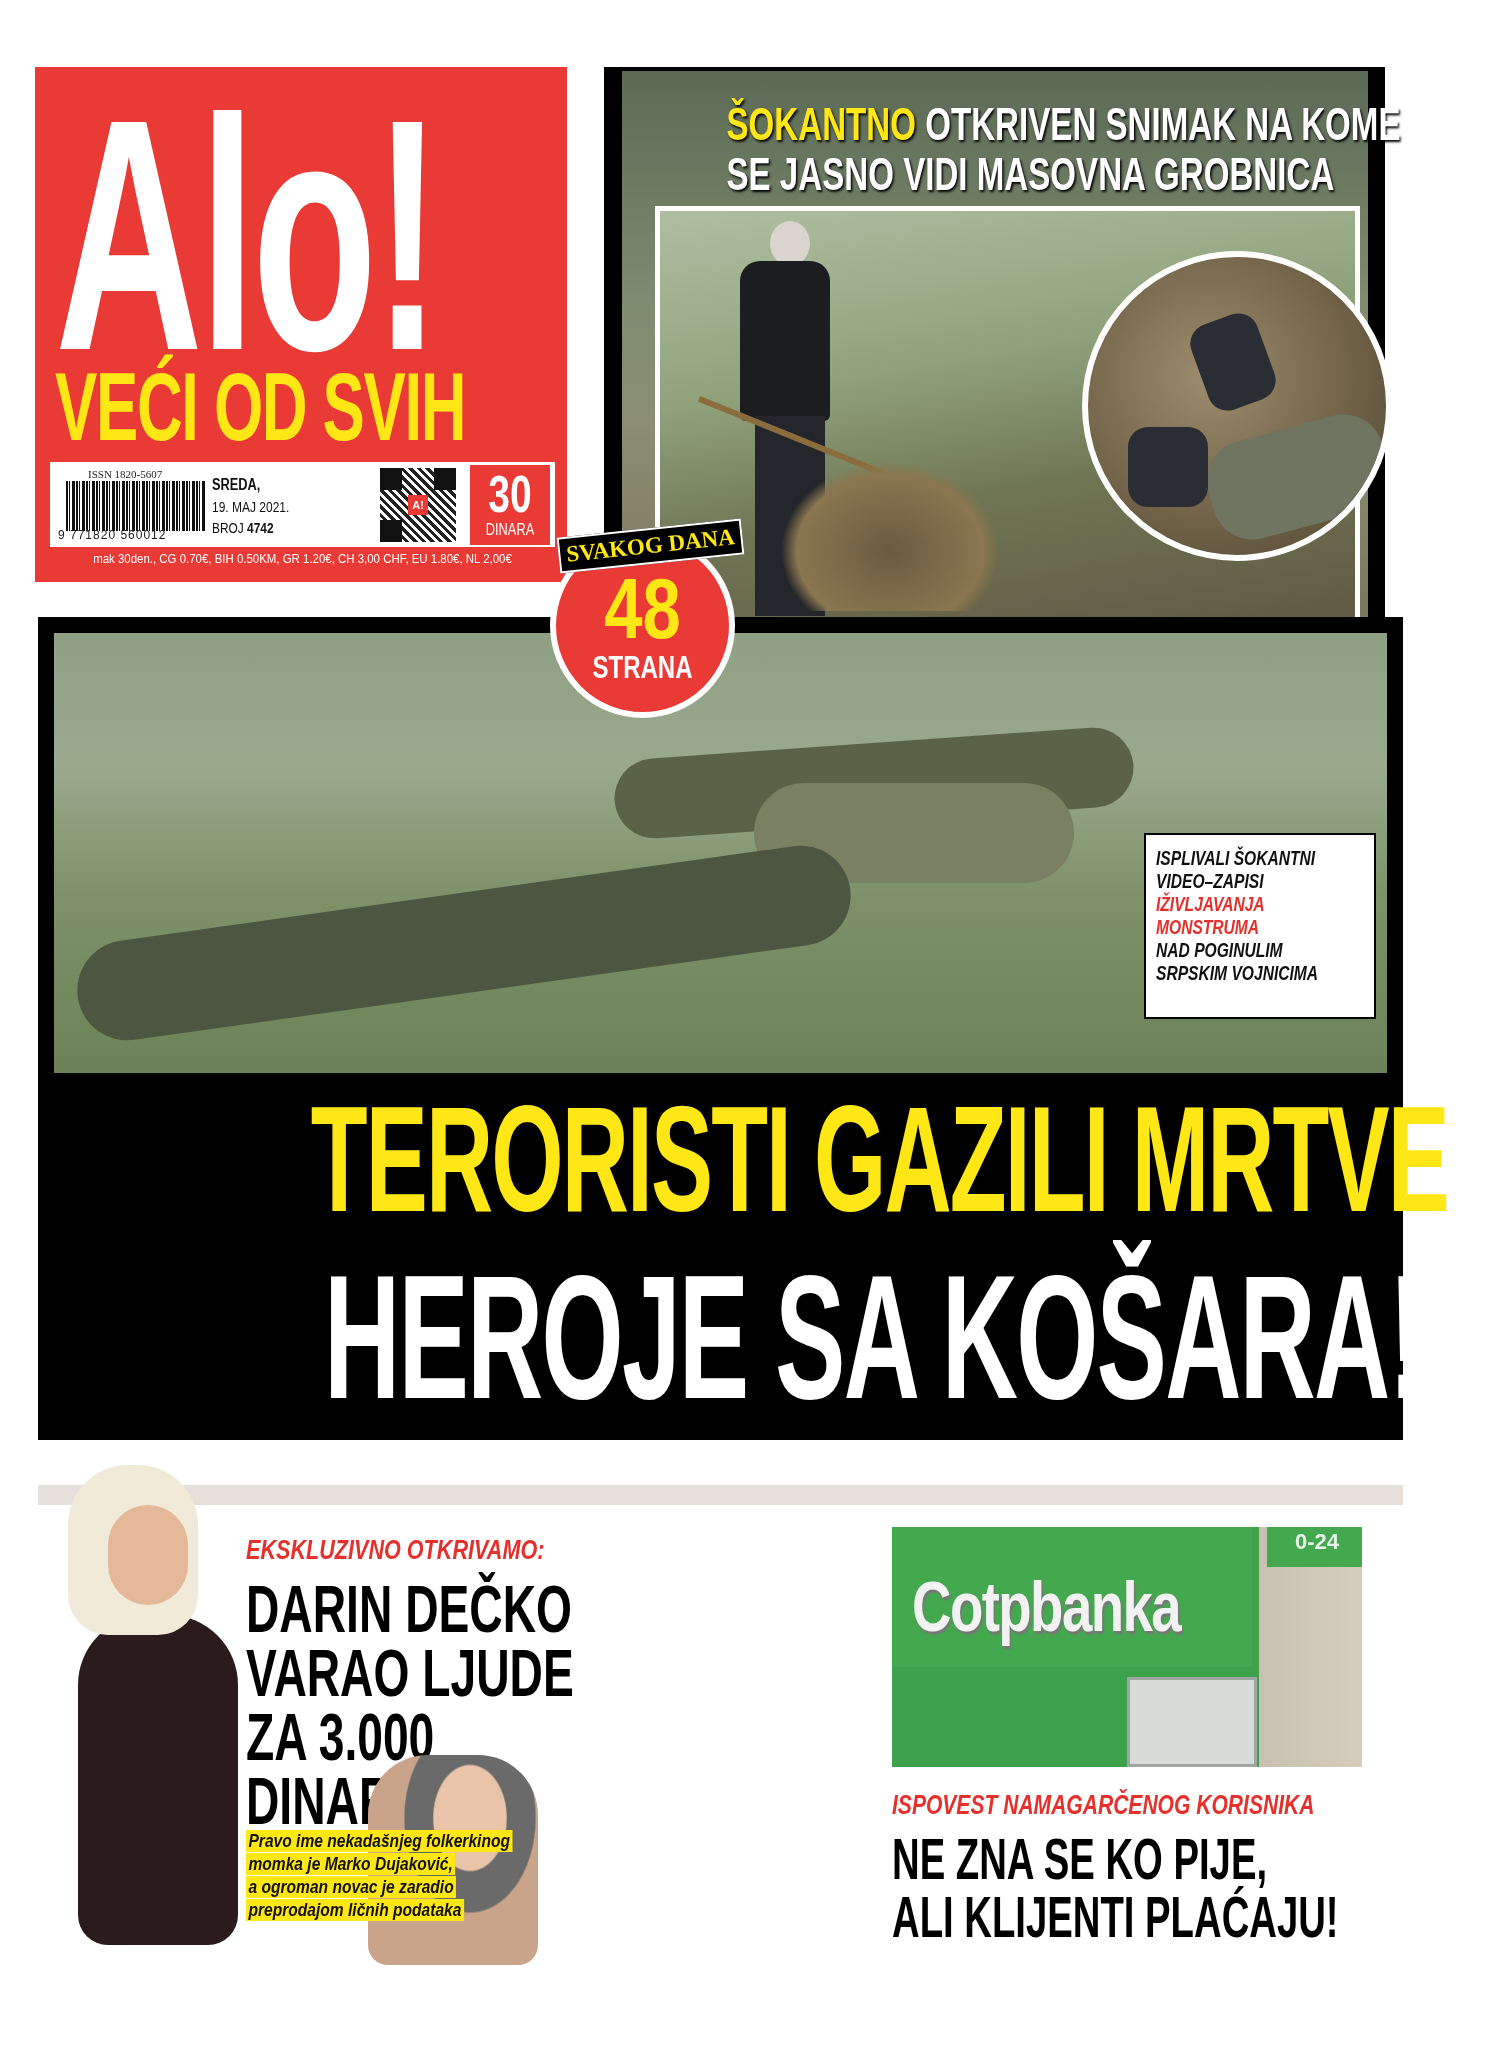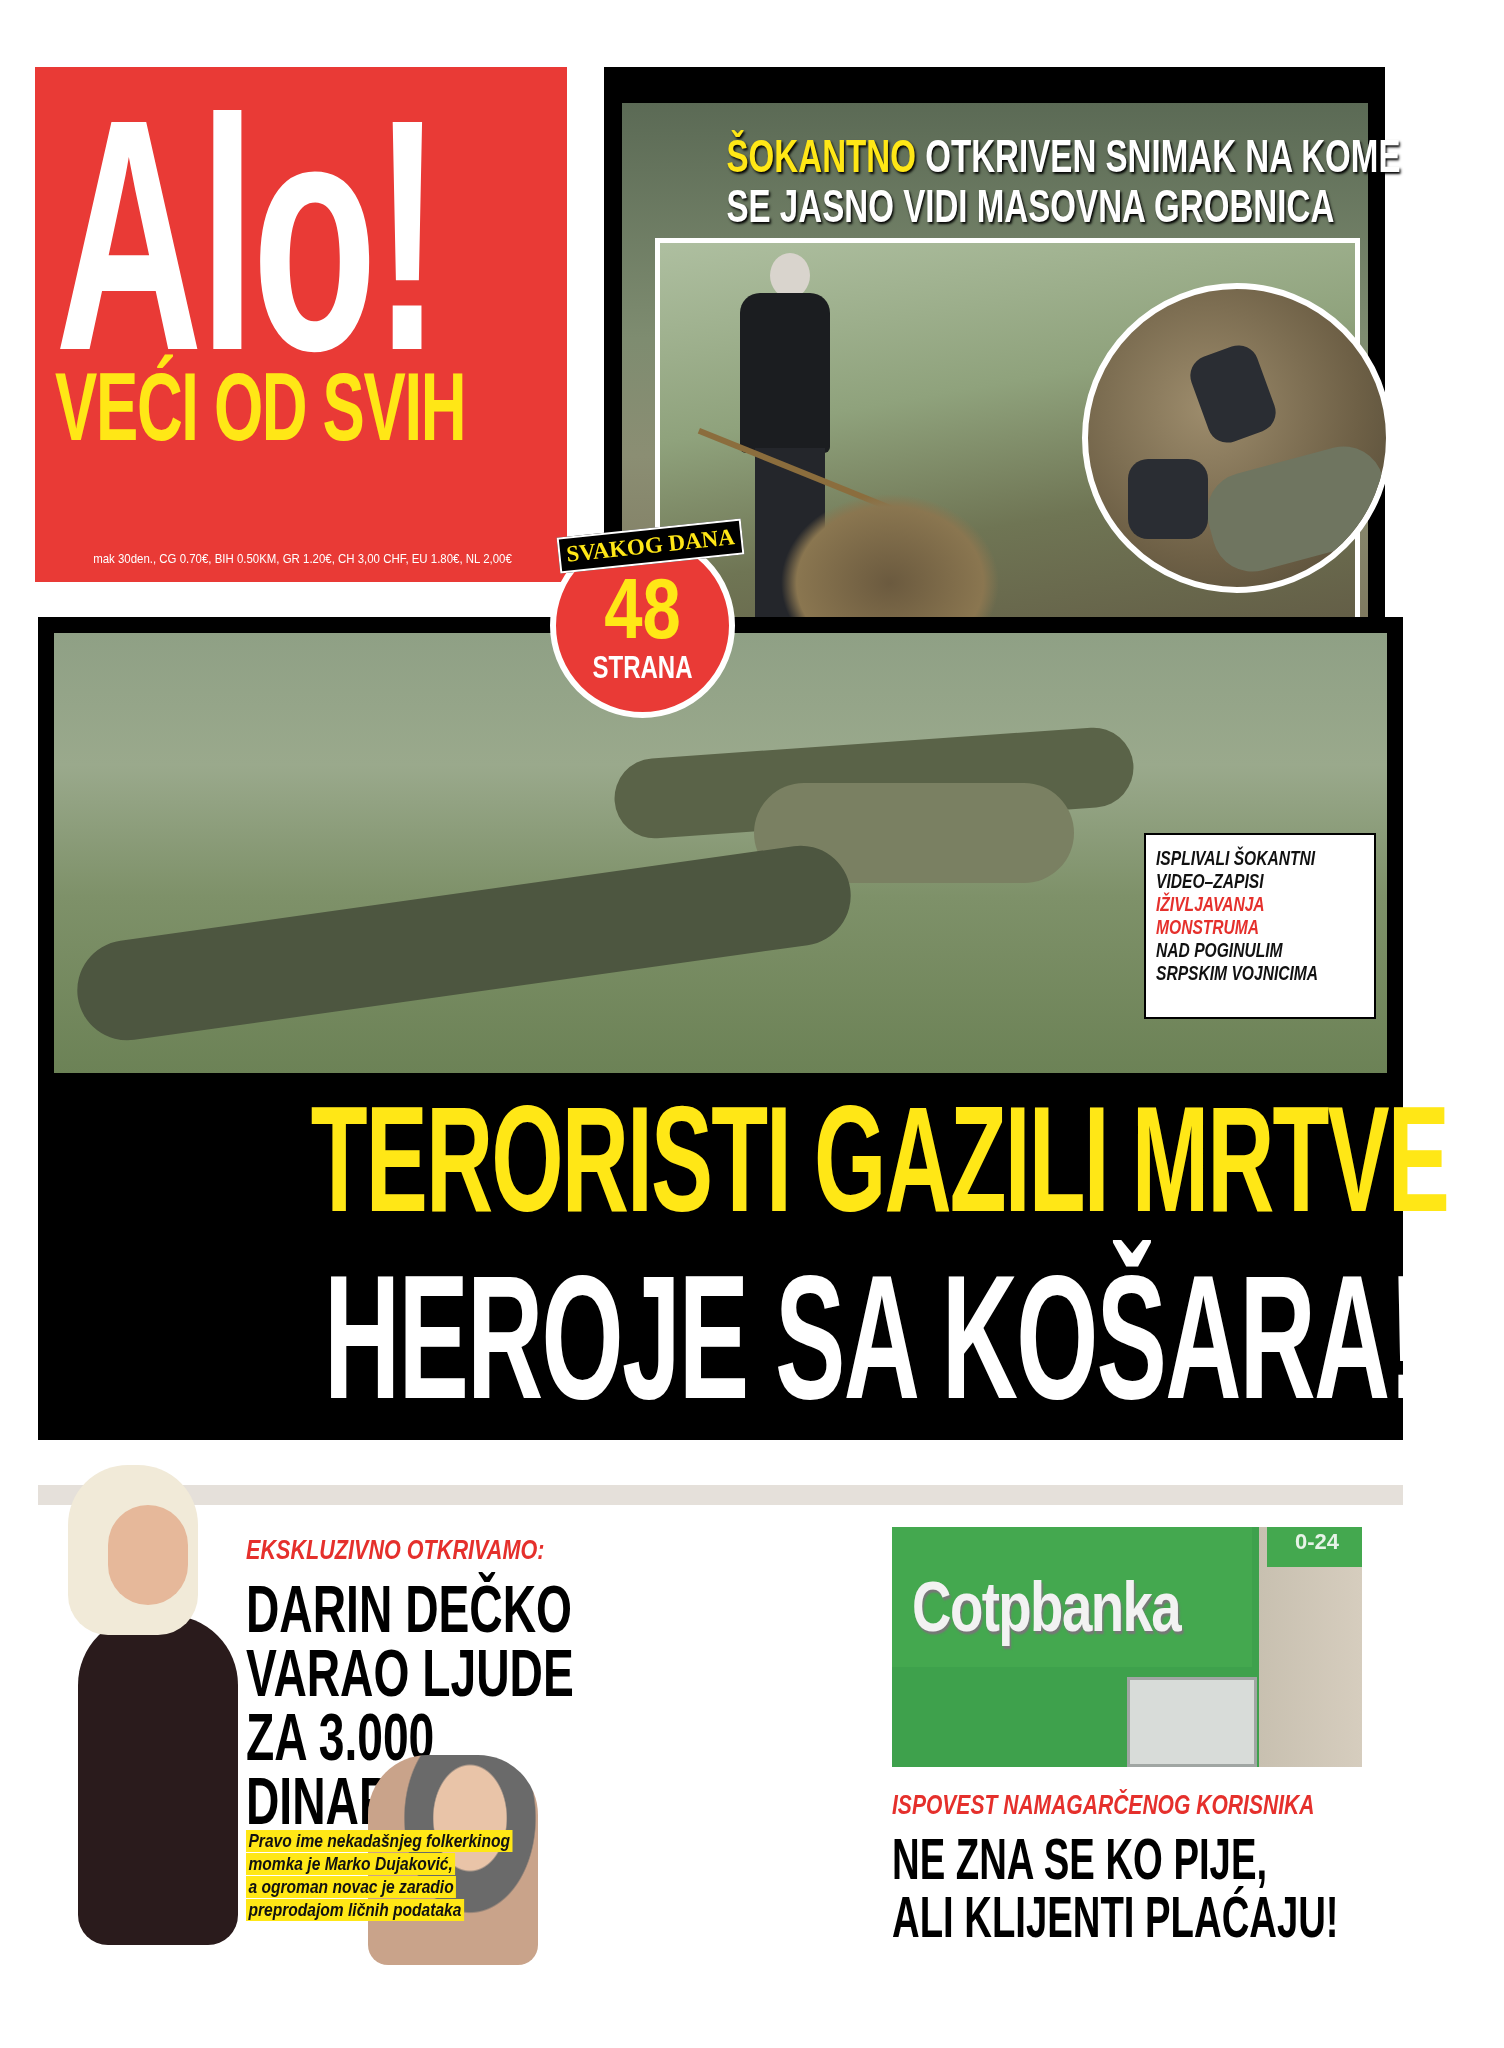--- a/index.html
+++ b/index.html
@@ -26,21 +26,21 @@
       linear-gradient(#111,#111) 0 52px/22px 22px no-repeat,
       repeating-linear-gradient(45deg,#222 0 3px,#fff 3px 6px); }
   #qr-badge { left: 28px; top: 27px; width: 20px; height: 20px; background: #e93a36; color: #fff; font-size: 11px; font-weight: 700; text-align: center; line-height: 20px; }
   #price-box { left: 420px; top: 3px; width: 80px; height: 80px; background: #e93a36; color: #fff; text-align: center; }
   #price { left: 0; top: 2px; width: 80px; font-size: 52px; font-weight: 700; line-height: 54px; transform: scaleX(0.75); transform-origin: center top; }
   #currency { left: 0; top: 56px; width: 80px; font-size: 16px; line-height: 18px; transform: scaleX(0.8); transform-origin: center top; }
   #intl-prices { left: 15px; top: 484px; width: 505px; color: #fff; font-size: 13px; text-align: center; white-space: nowrap; transform: scaleX(0.88); transform-origin: center top; }
 
   
   #top-story { left: 604px; top: 67px; width: 781px; height: 624px; background: #000; }
-  #top-photo { left: 18px; top: 36px; width: 746px; height: 588px; background: linear-gradient(180deg,#5b6a55 0%,#7e8c70 40%,#8b8e73 60%,#7a7157 100%); padding-left: 20px; }
+  #top-photo { left: 18px; top: 4px; width: 746px; height: 588px; background: linear-gradient(180deg,#5b6a55 0%,#7e8c70 40%,#8b8e73 60%,#7a7157 100%); padding-left: 20px; }
   #top-head { left: 0; top: 28px; width: 746px; text-align: center; font-size: 46px; font-weight: 700; line-height: 50px; color: #fff; text-shadow: 2px 2px 3px #000; white-space: nowrap; transform: scaleX(0.72); transform-origin: center top; }
   #top-head .hl { color: #ffe716; }
   #top-frame { left: 33px; top: 135px; width: 705px; height: 460px; border: 5px solid #fff; background: linear-gradient(170deg,#aebfa0 0%,#8fa27c 35%,#6f7554 60%,#5e5340 100%); }
   #digger { left: 40px; top: 10px; width: 200px; height: 430px; }
   #digger-body { left: 40px; top: 40px; width: 90px; height: 160px; background: #1b1d20; border-radius: 20px 20px 6px 6px; }
   #digger-legs { left: 55px; top: 195px; width: 70px; height: 200px; background: #24262b; }
   #digger-head { left: 70px; top: 0px; width: 40px; height: 45px; background: #d9d4cd; border-radius: 50%; }
   #shovel { left: 0px; top: 175px; width: 240px; height: 6px; background: #8b6d3d; transform: rotate(22deg); transform-origin: left top; }
   #dirt { left: 120px; top: 250px; width: 220px; height: 150px; background: radial-gradient(ellipse at 50% 60%,#6b5a3f,#8a7650 60%,transparent 70%); }
   #inset { left: 460px; top: 180px; width: 310px; height: 310px; border-radius: 50%; border: 6px solid #fff; background: radial-gradient(circle at 40% 40%,#9d8c6c,#6e6046 60%,#4d4634); overflow: hidden; }
@@ -93,20 +93,37 @@
   #right-kicker { left: 854px; top: 305px; color: #e5302c; font-size: 27px; font-weight: 700; font-style: italic; line-height: 30px; white-space: nowrap; transform: scaleX(0.78); transform-origin: left top; }
   #right-headline { left: 854px; top: 345px; color: #000; font-size: 58px; font-weight: 700; line-height: 58px; transform: scaleX(0.66); transform-origin: left top; white-space: nowrap; }
   #right-headline div { white-space: nowrap; }
 </style>
 </head>
 <body>
 
 <div id="masthead" class="abs">
   <div id="logo" class="abs">Alo!</div>
   <div id="slogan" class="abs">VEĆI OD SVIH</div>
+  <div id="infobar" class="abs">
+    <div id="barcode" class="abs">
+      <div id="issn" class="abs">ISSN 1820-5607</div>
+      <div id="bars" class="abs"></div>
+      <div id="barnum" class="abs">9 771820 560012</div>
+    </div>
+    <div id="day" class="abs">SREDA,</div>
+    <div id="date" class="abs">19. MAJ 2021.</div>
+    <div id="issue" class="abs"><span>BROJ</span> <b>4742</b></div>
+    <div id="qr" class="abs">
+      <div id="qr-badge" class="abs">A!</div>
+    </div>
+    <div id="price-box" class="abs">
+      <div id="price" class="abs">30</div>
+      <div id="currency" class="abs">DINARA</div>
+    </div>
+  </div>
   <div id="intl-prices" class="abs">mak 30den., CG 0.70€, BIH 0.50KM, GR 1.20€, CH 3,00 CHF, EU 1.80€, NL 2,00€</div>
 </div>
 
 <div id="top-story" class="abs">
   <div id="top-photo" class="abs">
     <div id="top-head" class="abs">
       <span class="hl">ŠOKANTNO</span>
       <span>OTKRIVEN SNIMAK NA KOME</span><br>
       <span>SE JASNO VIDI MASOVNA GROBNICA</span>
     </div>

